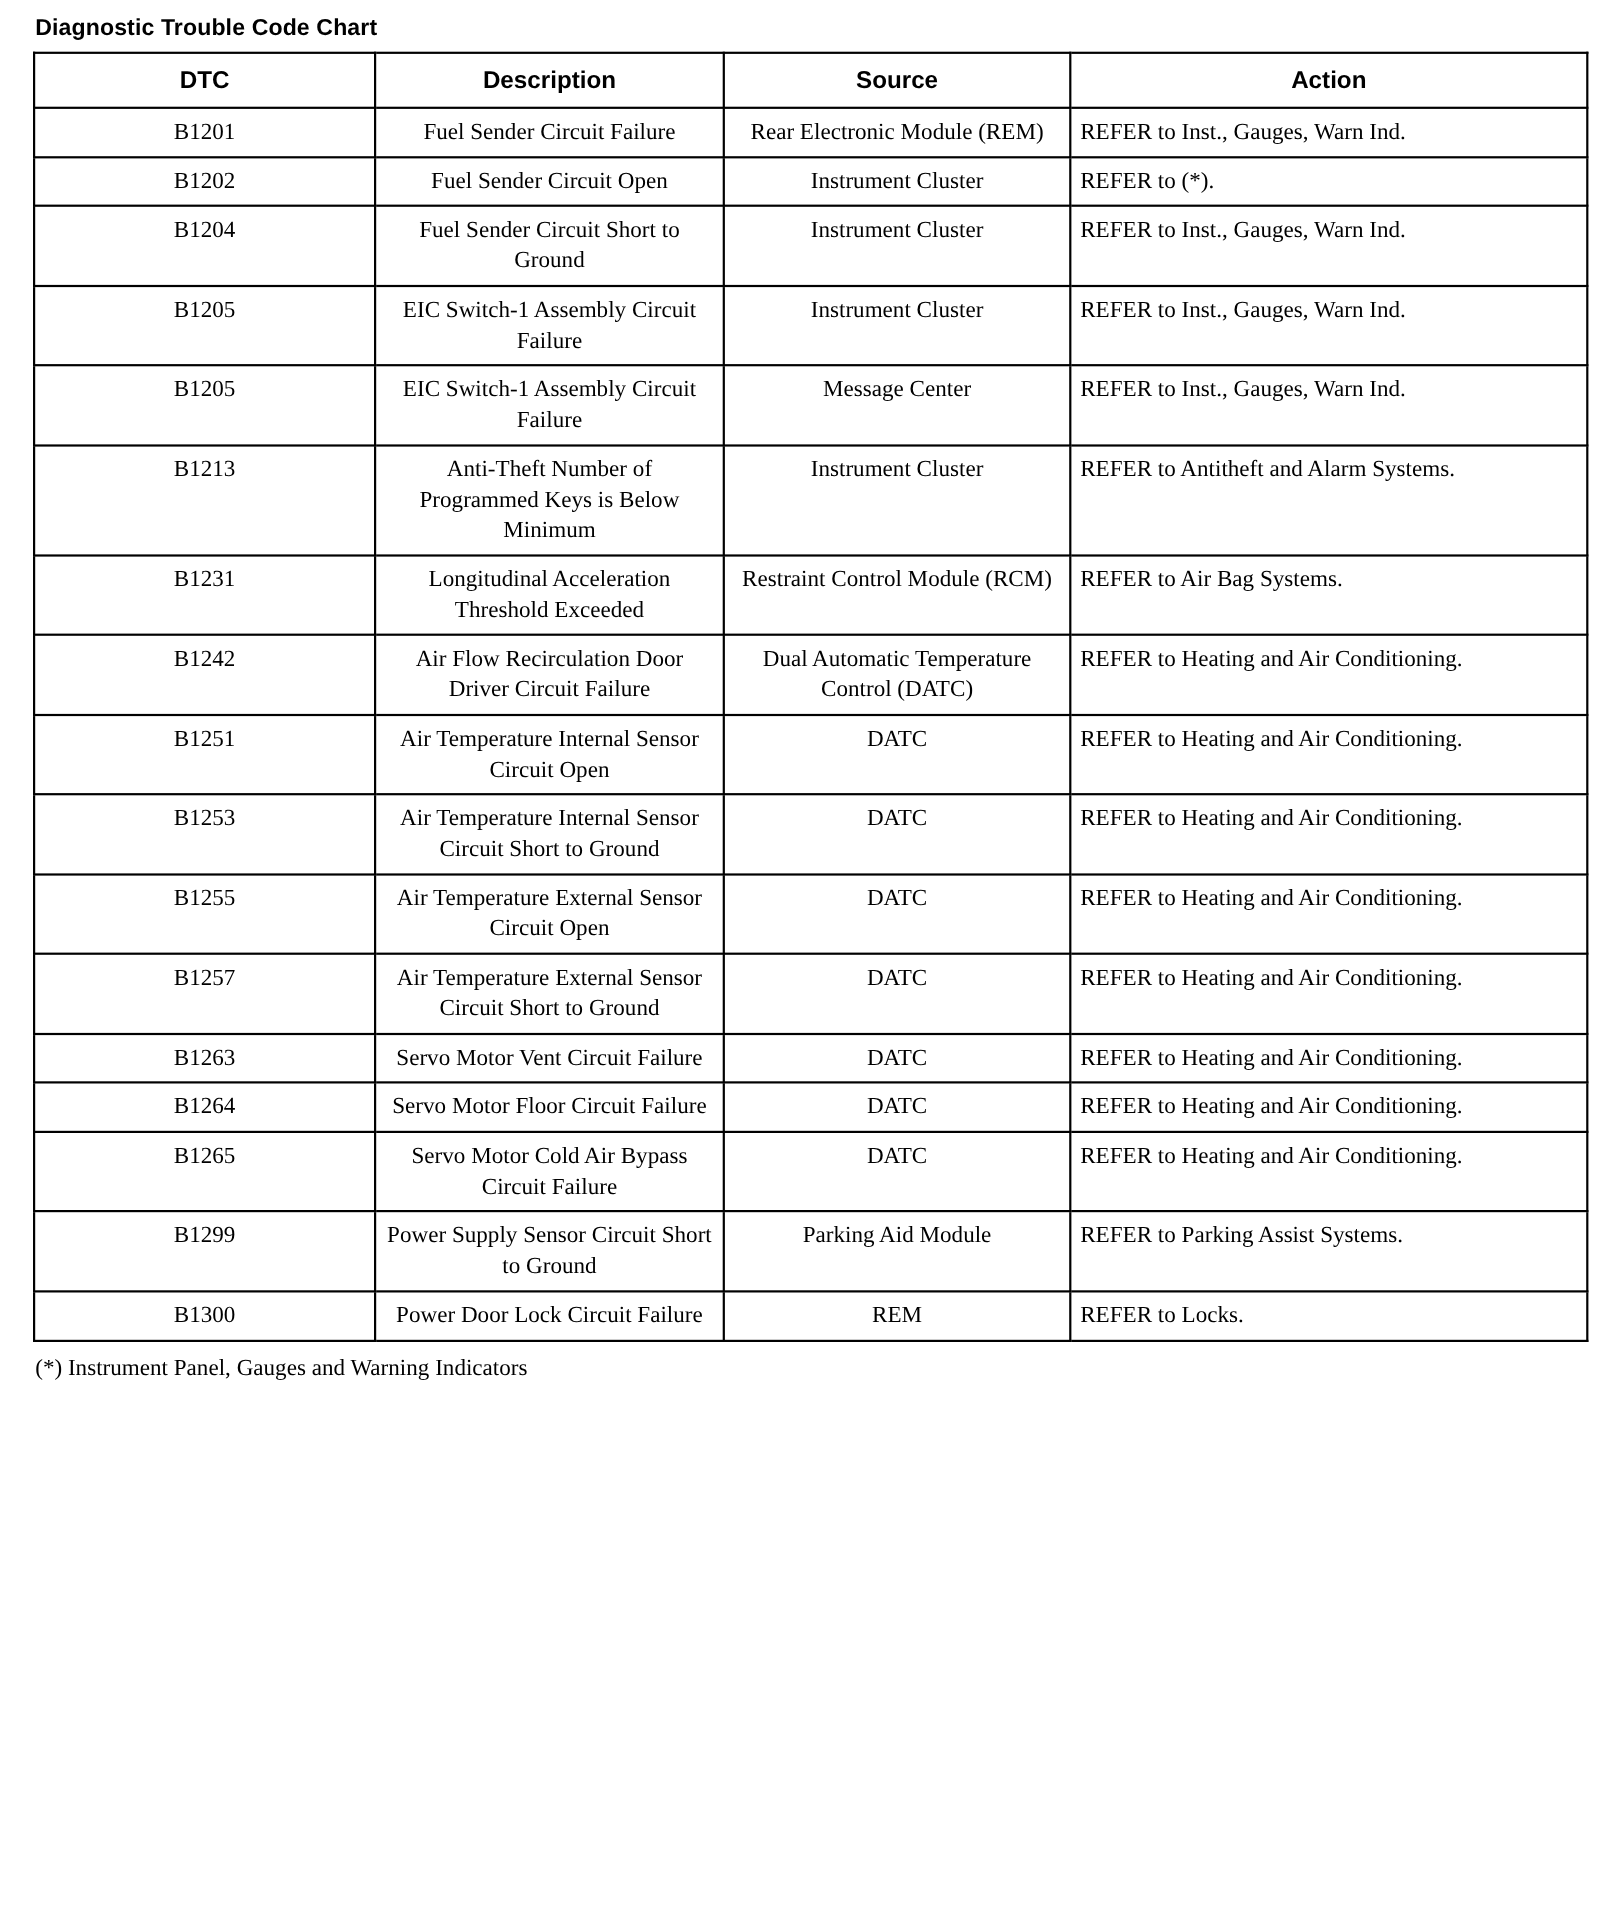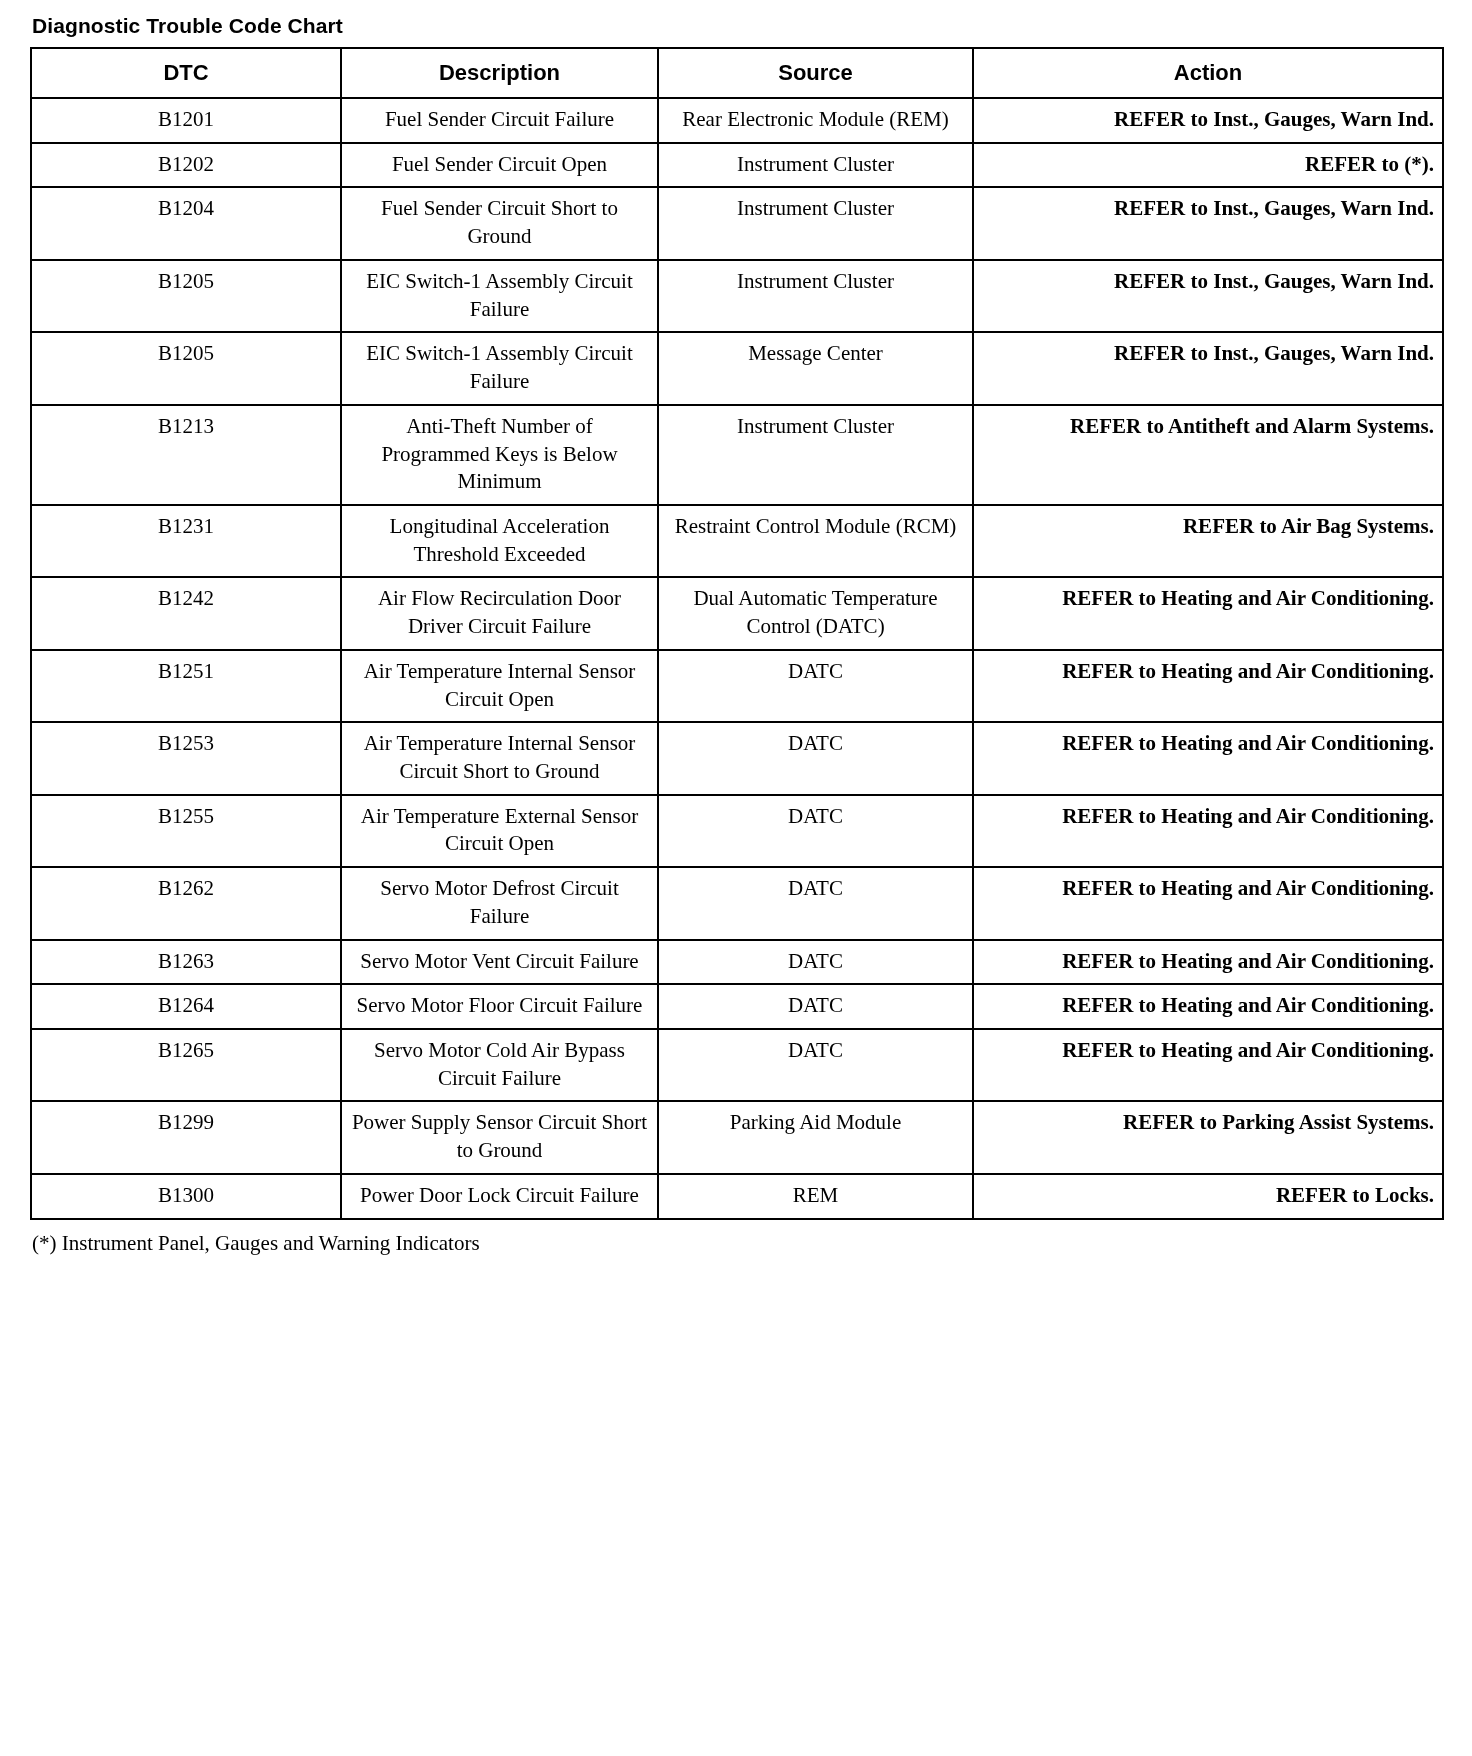--- a/index.html
+++ b/index.html
@@ -46,23 +46,22 @@
     font-weight: bold;
     text-align: center;
     font-size: 22px;
     padding: 9px 8px 10px 8px;
     vertical-align: middle;
   }
   td.ctr {
     text-align: center;
   }
   td.act {
-    text-align: right;
+    text-align: left;
     padding-left: 12px;
-    font-weight: bold;
   }
   .footnote {
     font-size: 21px;
     margin: 11px 0 0 2px;
   }
 </style>
 </head>
 <body>
 
 <div class="page">
@@ -145,22 +144,22 @@
           <td class="ctr">DATC</td>
           <td class="act">REFER to Heating and Air Conditioning.</td>
         </tr>
         <tr>
           <td class="ctr">B1255</td>
           <td class="ctr">Air Temperature External Sensor Circuit Open</td>
           <td class="ctr">DATC</td>
           <td class="act">REFER to Heating and Air Conditioning.</td>
         </tr>
         <tr>
-          <td class="ctr">B1262</td>
-          <td class="ctr">Servo Motor Defrost Circuit Failure</td>
+          <td class="ctr">B1257</td>
+          <td class="ctr">Air Temperature External Sensor Circuit Short to Ground</td>
           <td class="ctr">DATC</td>
           <td class="act">REFER to Heating and Air Conditioning.</td>
         </tr>
         <tr>
           <td class="ctr">B1263</td>
           <td class="ctr">Servo Motor Vent Circuit Failure</td>
           <td class="ctr">DATC</td>
           <td class="act">REFER to Heating and Air Conditioning.</td>
         </tr>
         <tr>

